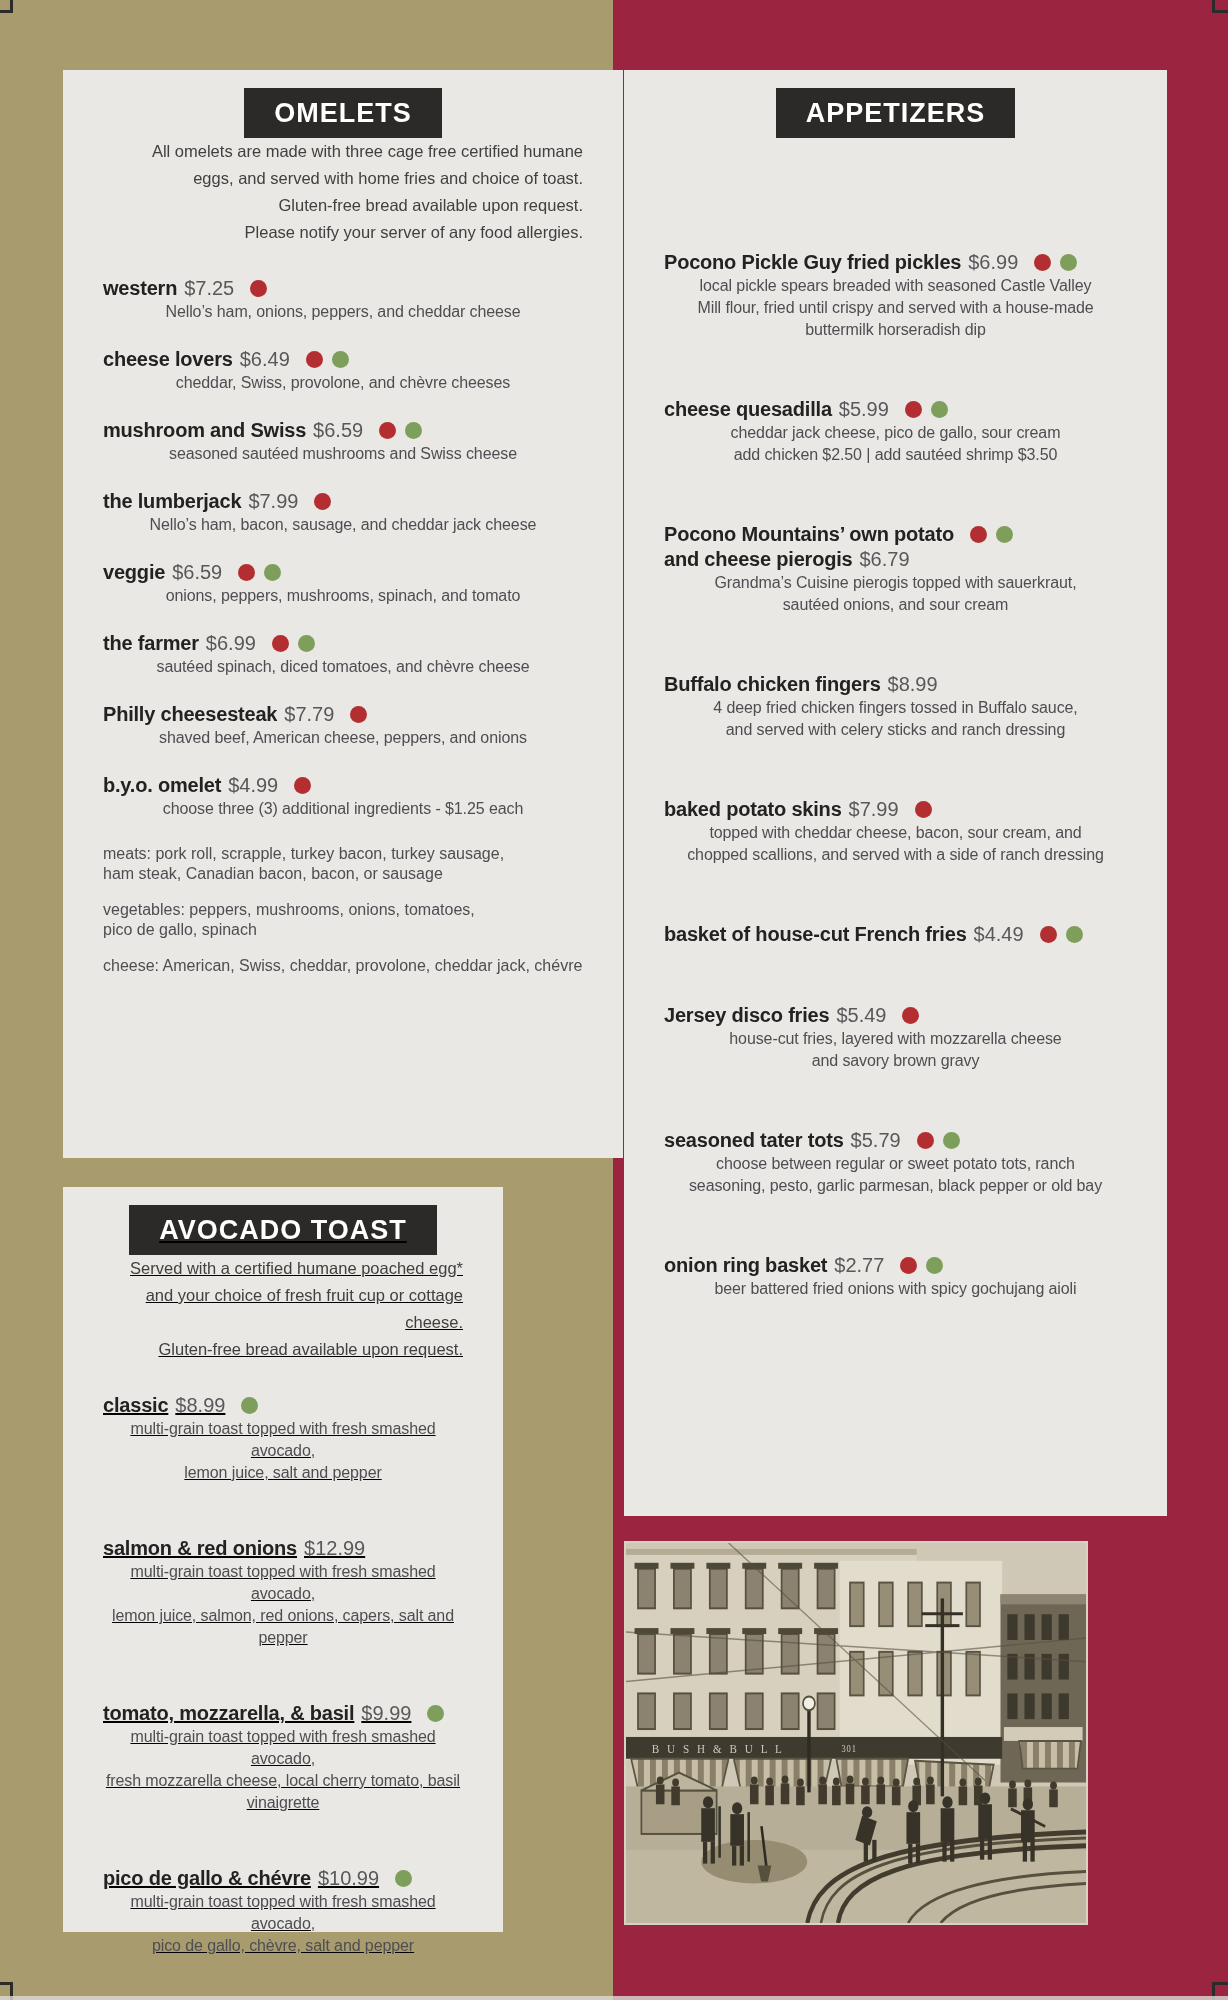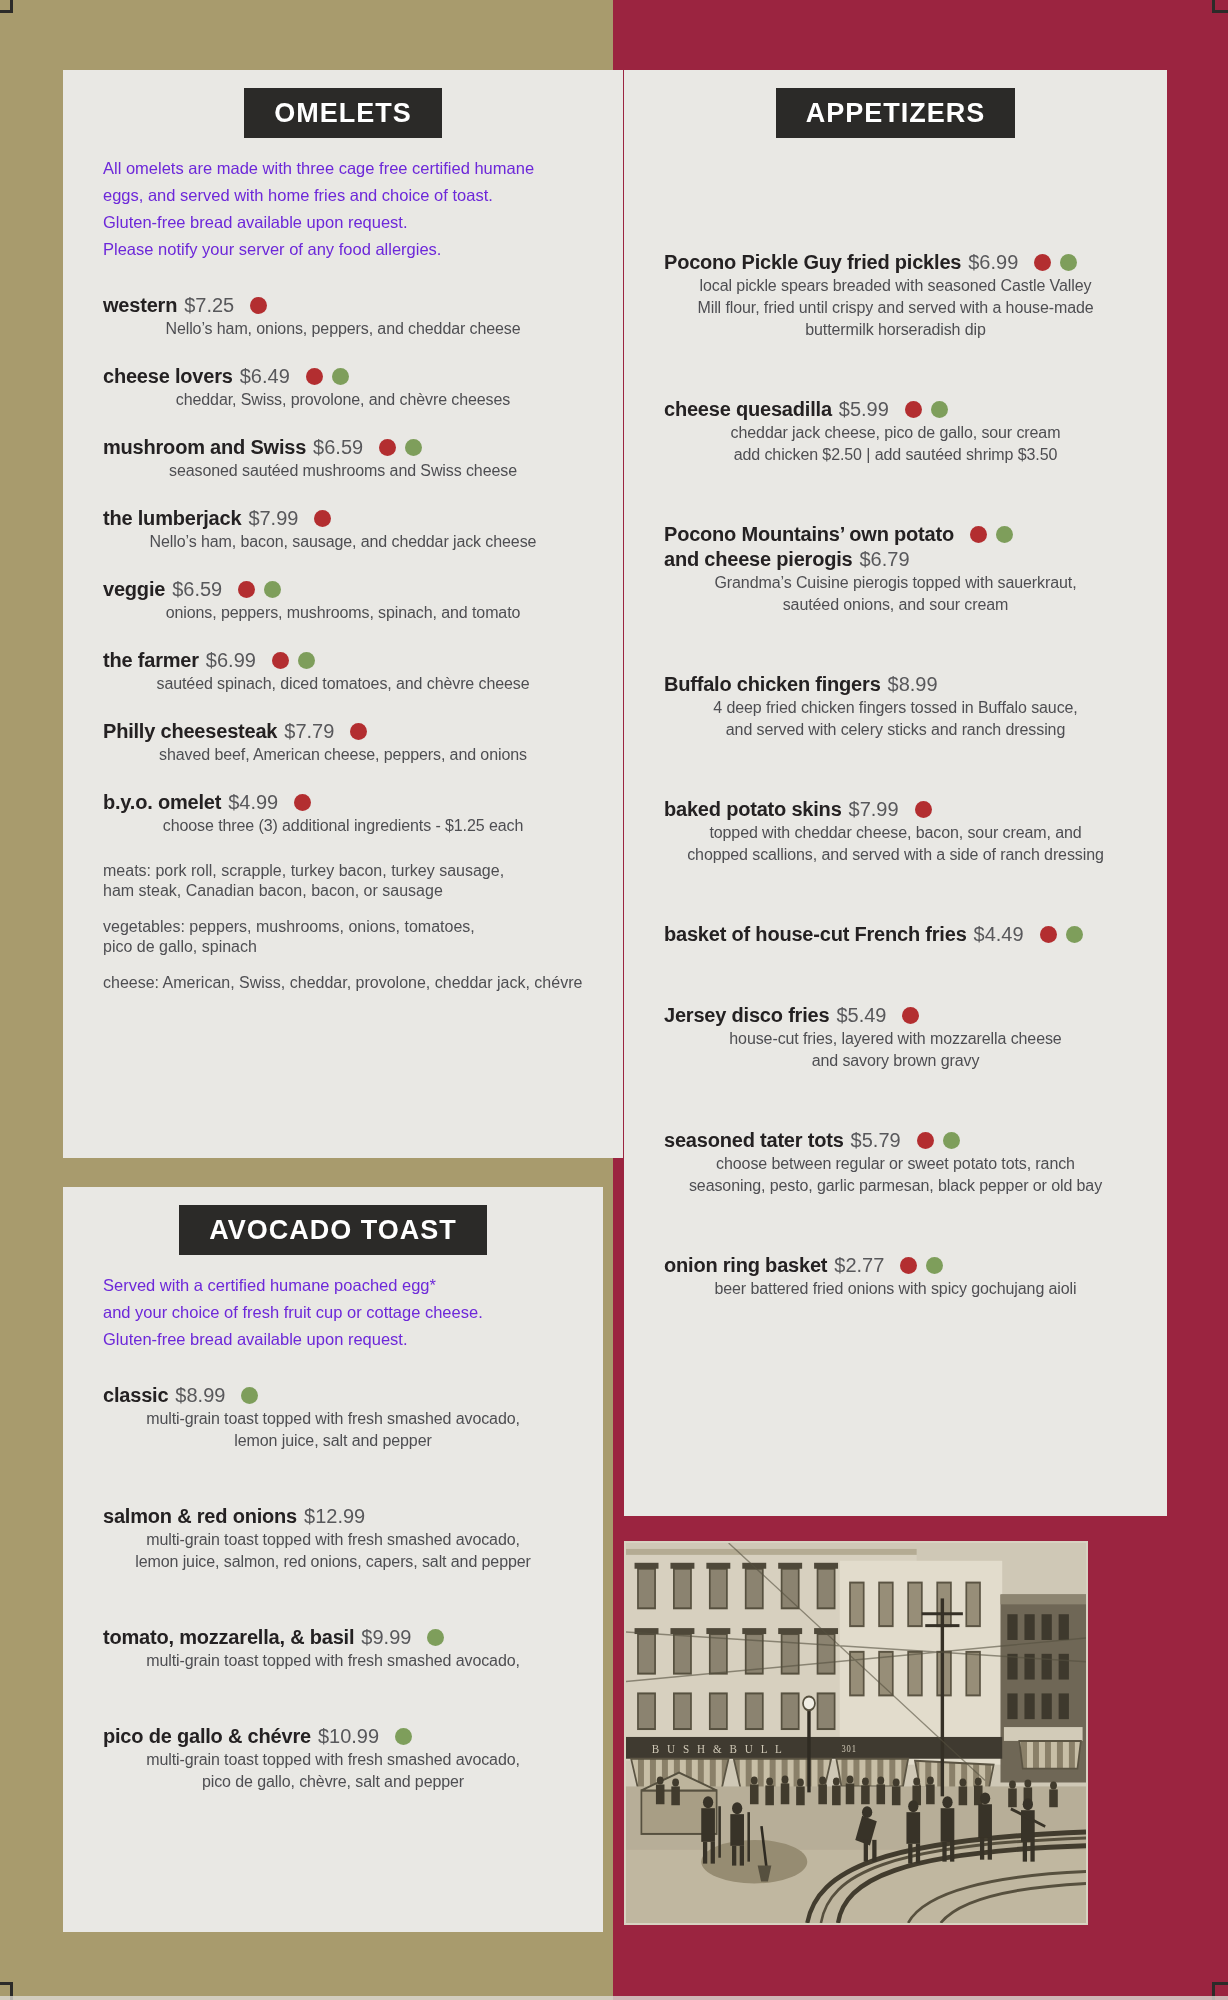--- a/index.html
+++ b/index.html
@@ -8,26 +8,26 @@
   }
   *{margin:0;padding:0;box-sizing:border-box;}
   html,body{background:#888;}
   #page{position:relative;width:1228px;height:2000px;overflow:hidden;
         font-family:"Liberation Sans","DejaVu Sans",sans-serif;background:var(--tan);}
   .col{position:absolute;top:0;height:2000px;}
   #col-left{left:0;width:613px;background:var(--tan);}
   #col-right{left:613px;width:615px;background:var(--crimson);}
   .card{position:absolute;background:var(--card);padding:18px 40px 0 40px;}
   #card-omelets{left:63px;top:70px;width:560px;height:1088px;}
-  #card-avocado{left:63px;top:1187px;width:540px;height:745px;}
+  #card-avocado{left:63px;top:1187px;width:440px;height:745px;text-decoration:underline;}
   #card-appetizers{left:624px;top:70px;width:543px;height:1446px;}
   .header-box{display:block;width:-moz-fit-content;width:fit-content;margin:0 auto;
     background:var(--headerbox);color:#fff;font-weight:bold;font-size:27px;
     letter-spacing:1px;padding:10px 30px 9px 30px;}
-  .intro{margin-top:17px;text-align:left;color:#6d28d9;font-size:16.5px;line-height:27px;}
+  .intro{margin-top:0;text-align:right;color:#404040;font-size:16.5px;line-height:27px;}
   .items{margin-top:30px;}
   #card-appetizers .items{margin-top:112px;}
   #card-avocado .items{margin-top:30px;}
   .menu-item{margin-bottom:24px;}
   #card-appetizers .menu-item{margin-bottom:56px;}
   #card-avocado .menu-item{margin-bottom:52px;}
   .item-line{font-size:20px;line-height:25px;color:var(--ink);display:flex;align-items:center;}
   .item-name{font-weight:bold;letter-spacing:-0.2px;}
   .item-price{color:var(--price);margin-left:7px;font-weight:normal;}
   .dots{display:inline-flex;margin-left:16px;gap:9px;align-items:center;}
@@ -195,20 +195,21 @@
         </div>
         <div class="menu-item">
           <div class="item-line">
             <span class="item-name">tomato, mozzarella, &amp; basil</span>
             <span class="item-price">$9.99</span>
             <span class="dots">
               <span class="dot dot-green"></span>
             </span>
           </div>
           <div class="item-desc">multi-grain toast topped with fresh smashed avocado,</div>
+          <div class="item-desc">fresh mozzarella cheese, local cherry tomato, basil vinaigrette</div>
         </div>
         <div class="menu-item">
           <div class="item-line">
             <span class="item-name">pico de gallo &amp; chévre</span>
             <span class="item-price">$10.99</span>
             <span class="dots">
               <span class="dot dot-green"></span>
             </span>
           </div>
           <div class="item-desc">multi-grain toast topped with fresh smashed avocado,</div>

